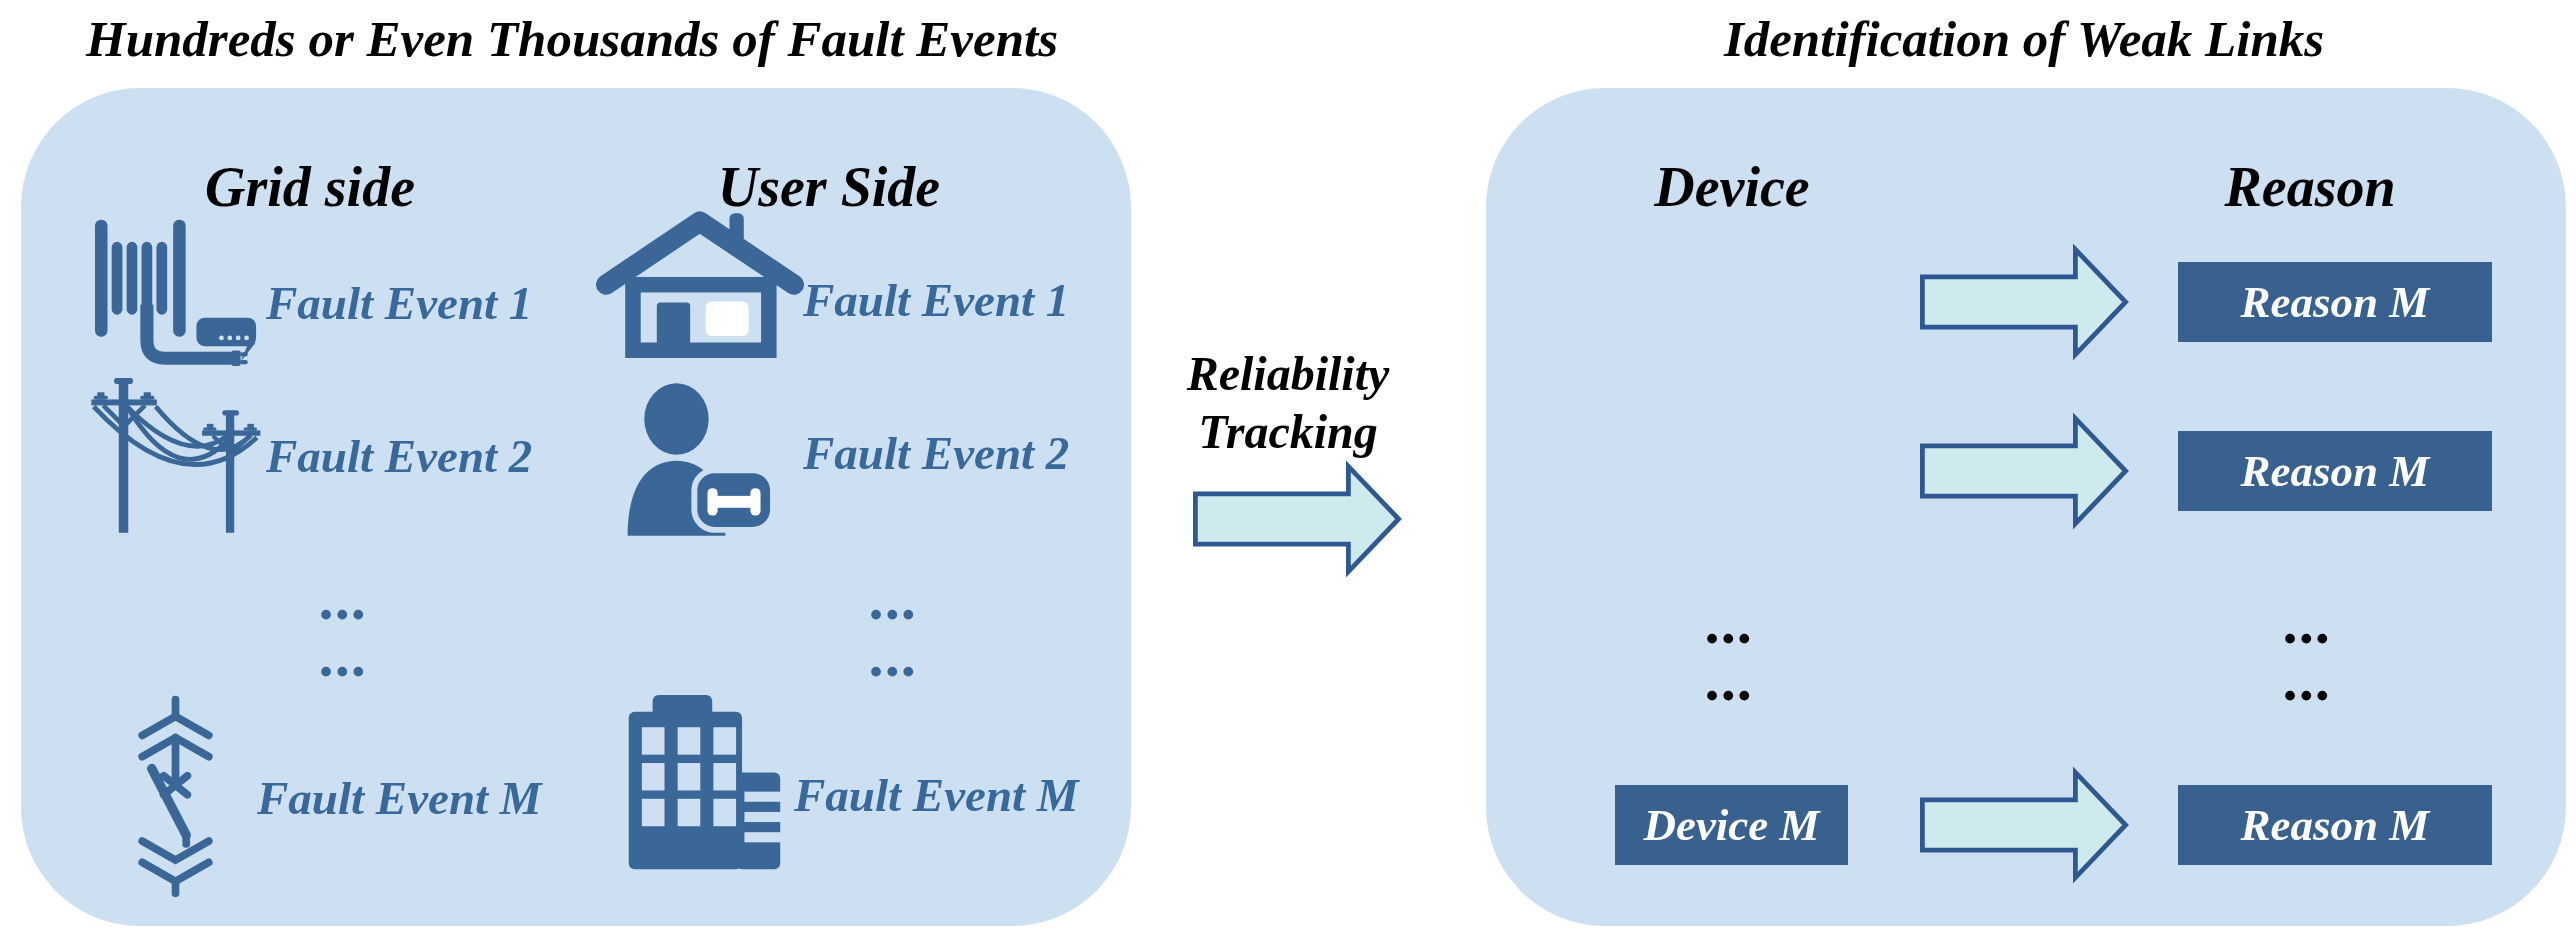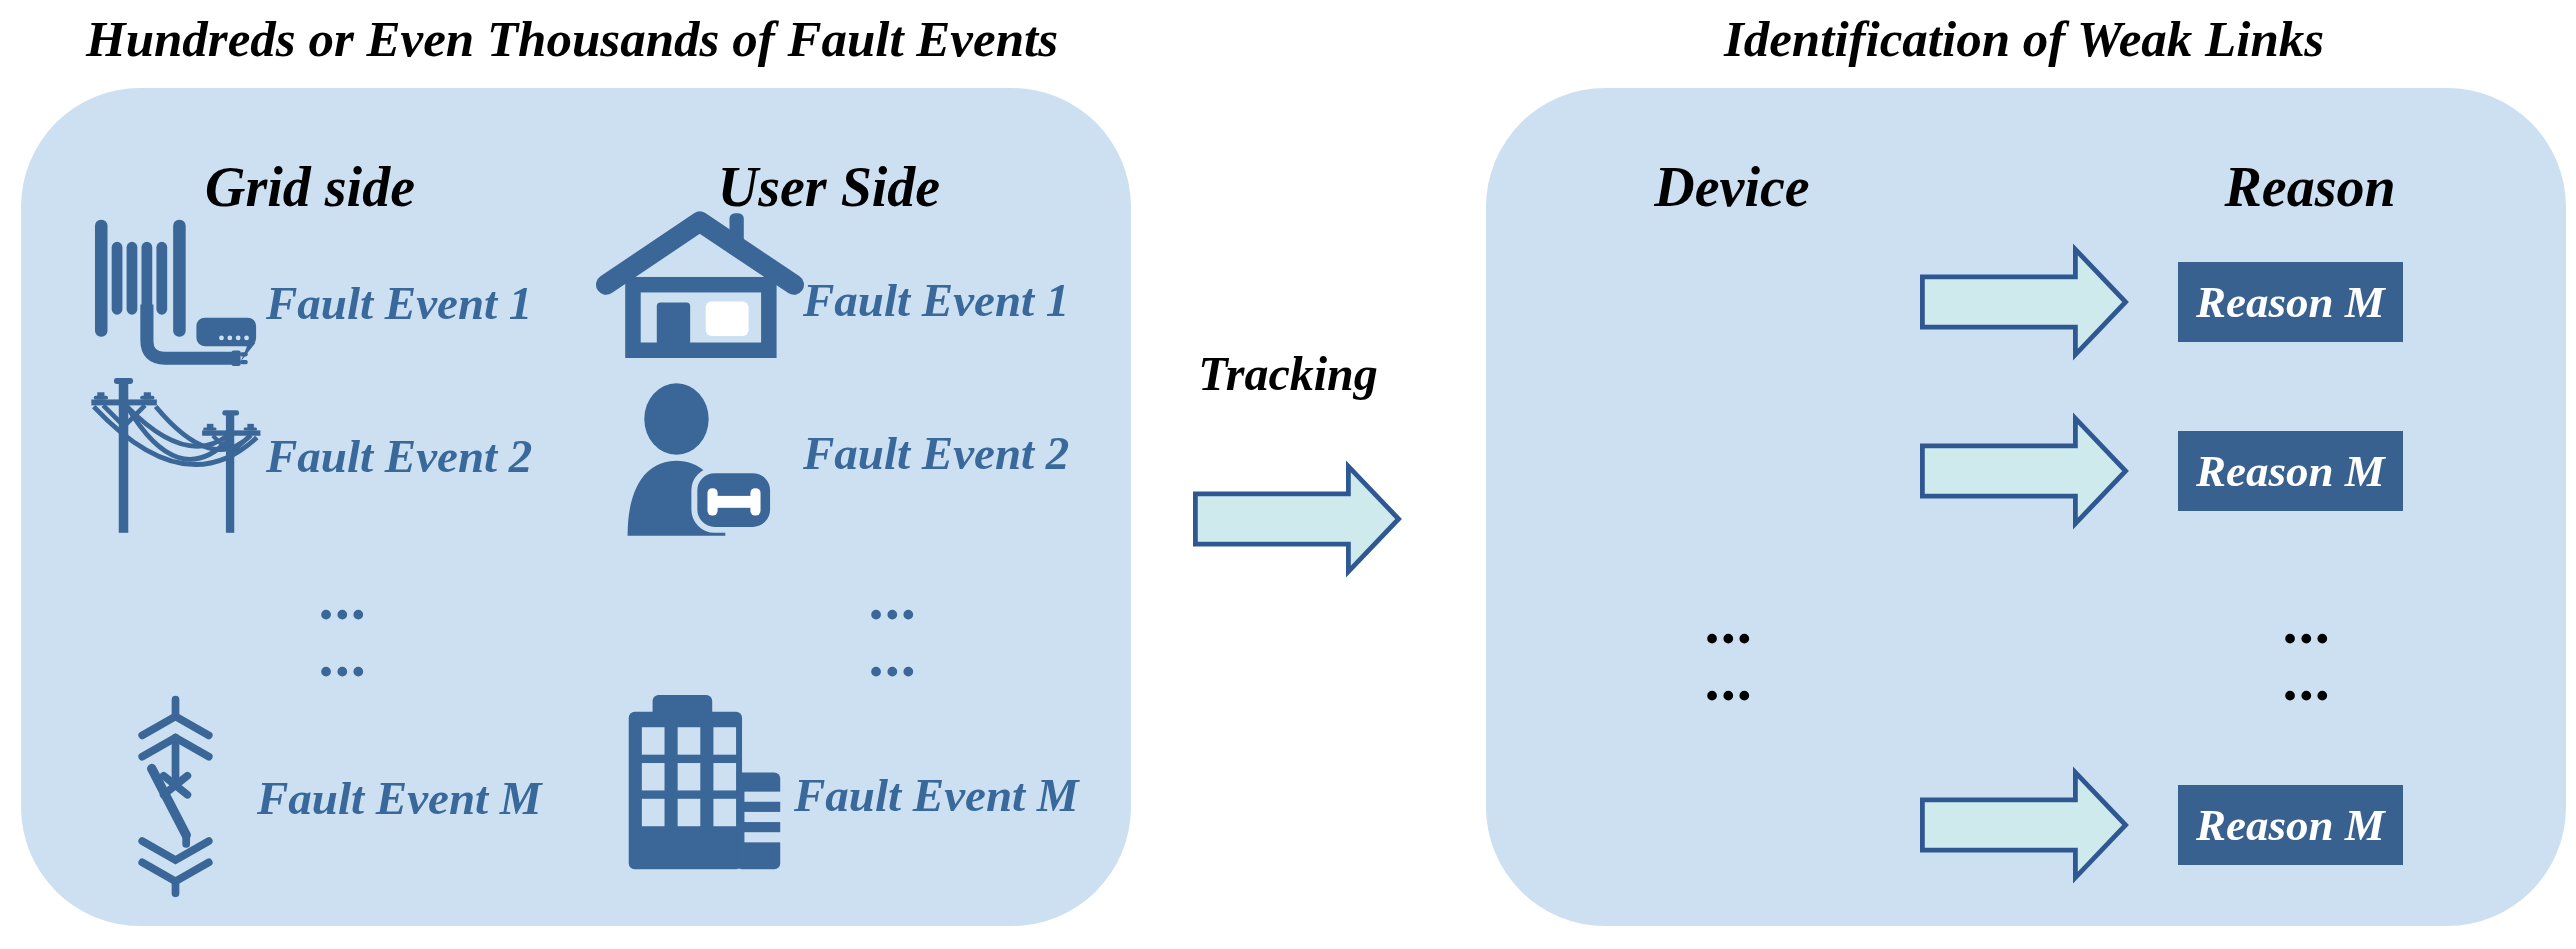--- a/index.html
+++ b/index.html
@@ -44,21 +44,21 @@
   .mid-label{
     position:absolute;left:1288px;top:345px;transform:translateX(-50%);
     font-size:48px;line-height:58px;color:var(--ink);text-align:center;white-space:nowrap;
   }
   .node-box{
     position:absolute;height:80px;background:var(--box-fill);
     display:flex;align-items:center;justify-content:center;
     color:var(--box-text);font-size:45px;white-space:nowrap;
   }
   .node-box.device{left:1615px;width:233px;}
-  .node-box.reason{left:2178px;width:225px;}
+  .node-box.reason{left:2178px;width:314px;}
   .icon{position:absolute;}
   svg{display:block;overflow:visible;}
 </style>
 </head>
 <body>
 
 <div class="canvas">
 
   <div class="big-title" style="left:572px">Hundreds or Even Thousands of Fault Events</div>
   <div class="big-title" style="left:2024px">Identification of Weak Links</div>
@@ -176,20 +176,21 @@
   <div class="fault-label" style="left:803px;top:277px">Fault Event 1</div>
   <div class="fault-label" style="left:803px;top:430px">Fault Event 2</div>
   <div class="fault-label" style="left:794px;top:772px">Fault Event M</div>
 
   <div class="dots blue" style="left:345px;top:569px">...</div>
   <div class="dots blue" style="left:345px;top:626px">...</div>
   <div class="dots blue" style="left:895px;top:569px">...</div>
   <div class="dots blue" style="left:895px;top:626px">...</div>
 
   <div class="mid-label">
+    <div>Reliability</div>
     <div>Tracking</div>
   </div>
   <div class="icon" style="left:1193px;top:464px">
     <svg width="208" height="110" viewBox="0 0 348 184">
       <polygon points="4,50 260,50 260,4 344,92 260,180 260,134 4,134" fill="#CFEAEC" stroke="#2F5893" stroke-width="8"></polygon>
     </svg>
   </div>
 
   <div class="panel right"></div>
 
@@ -208,20 +209,21 @@
       <polygon points="4,50 260,50 260,4 344,92 260,180 260,134 4,134" fill="#CFEAEC" stroke="#2F5893" stroke-width="8"></polygon>
     </svg>
   </div>
   <div class="node-box reason" style="top:431px">Reason M</div>
 
   <div class="dots black" style="left:1731px;top:593px">...</div>
   <div class="dots black" style="left:1731px;top:650px">...</div>
   <div class="dots black" style="left:2309px;top:593px">...</div>
   <div class="dots black" style="left:2309px;top:650px">...</div>
 
+  <div class="node-box device" style="top:785px">Device M</div>
   <div class="icon" style="left:1920px;top:770px">
     <svg width="208" height="110" viewBox="0 0 348 184">
       <polygon points="4,50 260,50 260,4 344,92 260,180 260,134 4,134" fill="#CFEAEC" stroke="#2F5893" stroke-width="8"></polygon>
     </svg>
   </div>
   <div class="node-box reason" style="top:785px">Reason M</div>
 
 </div>
 
 

